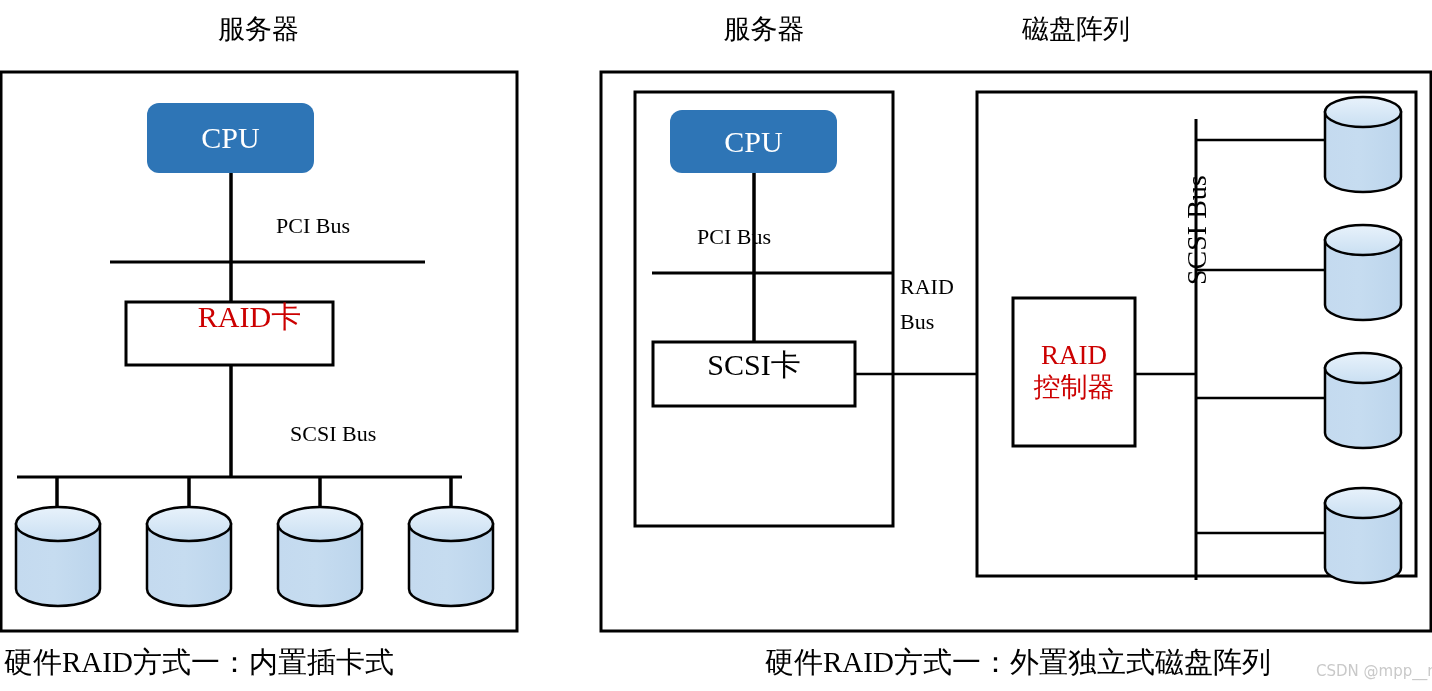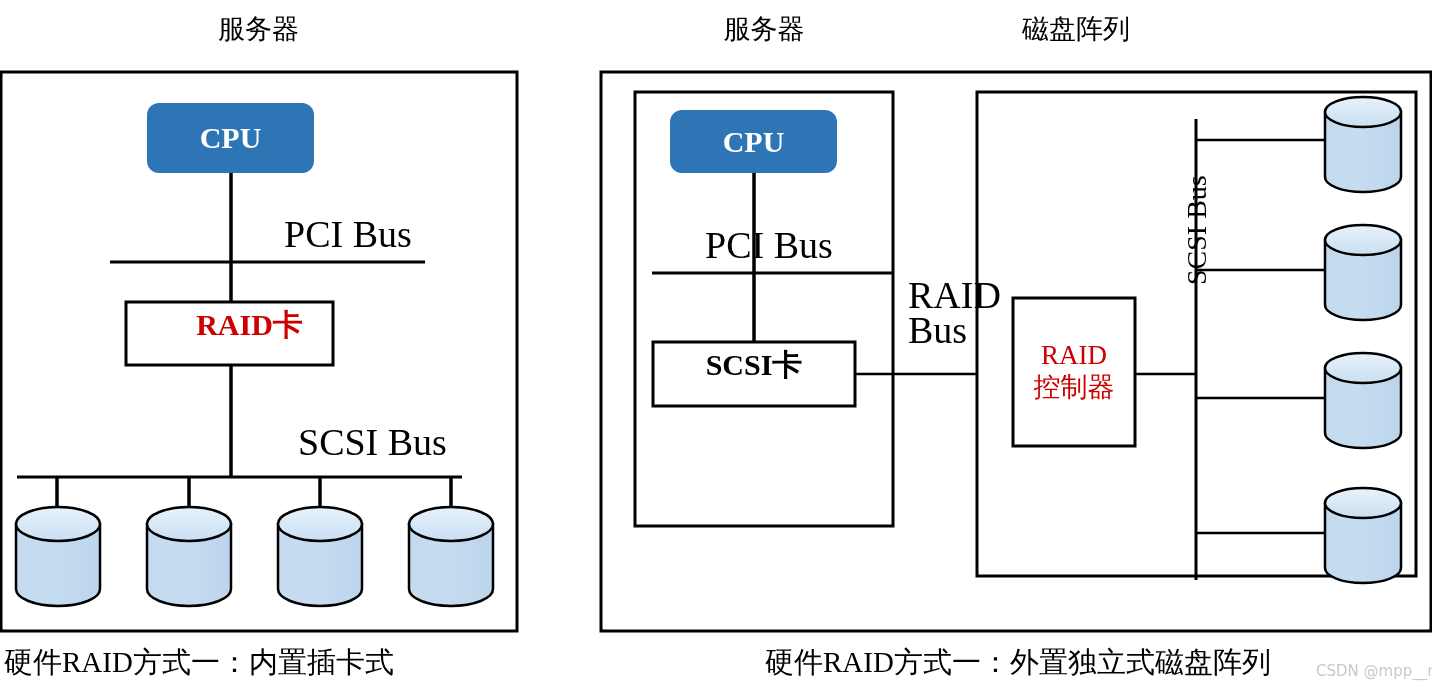--- a/index.html
+++ b/index.html
@@ -42,23 +42,22 @@
     font-weight: 400;
     color: #000000;
   }
   .caption-cn {
     font-family: "Liberation Serif", "DejaVu Serif", serif;
     font-size: 29px;
     color: #000000;
   }
   .bus-lbl {
     font-family: "Liberation Serif", "DejaVu Serif", serif;
-    font-size: 38px;
-    color: #000000;
-    margin-left: 8px;
+    font-size: 22px;
+    color: #000000;
   }
   .bus-lbl-sm {
     font-family: "Liberation Serif", "DejaVu Serif", serif;
     font-size: 28px;
     color: #000000;
   }
   .cpu-lbl {
     font-family: "Liberation Serif", "DejaVu Serif", serif;
     font-size: 30px;
     color: #ffffff;
@@ -90,21 +89,20 @@
     font-size: 15px;
     color: #c9c9c9;
     white-space: nowrap;
   }
   .centerer {
     position: absolute;
     display: flex;
     align-items: center;
     justify-content: center;
     text-align: left;
-    font-weight: bold;
   }
 </style>
 </head>
 <body>
 
 <div id="stage">
 
   <svg class="diagram-svg" viewBox="0 0 1432 691">
     <defs>
       <linearGradient id="diskTopGrad" x1="0" y1="0" x2="0" y2="1">
@@ -214,21 +212,21 @@
       </g>
     </g>
   </svg>
 
   <div class="lbl title-cn" style="left:0; top:14px; width:517px; text-align:center;">服务器</div>
 
   <div class="centerer cpu-lbl" style="left:147px; top:103px; width:167px; height:70px;">CPU</div>
 
   <div class="lbl bus-lbl" style="left:276px; top:214px;">PCI Bus</div>
 
-  <div class="centerer red-lbl" style="left:126px; top:294px; width:247px; height:63px;">RAID卡</div>
+  <div class="centerer red-lbl" style="left:126px; top:286px; width:247px; height:63px;">RAID卡</div>
 
   <div class="lbl bus-lbl" style="left:290px; top:422px;">SCSI Bus</div>
 
   <div class="lbl caption-cn" style="left:4px; top:647px;text-align:right;">硬件RAID方式一：内置插卡式</div>
 
   <div class="lbl title-cn" style="left:635px; top:14px; width:258px; text-align:center;">服务器</div>
 
   <div class="lbl title-cn" style="left:1022px; top:14px; width:439px; ">磁盘阵列</div>
 
   <div class="centerer cpu-lbl" style="left:670px; top:110px; width:167px; height:63px;">CPU</div>

